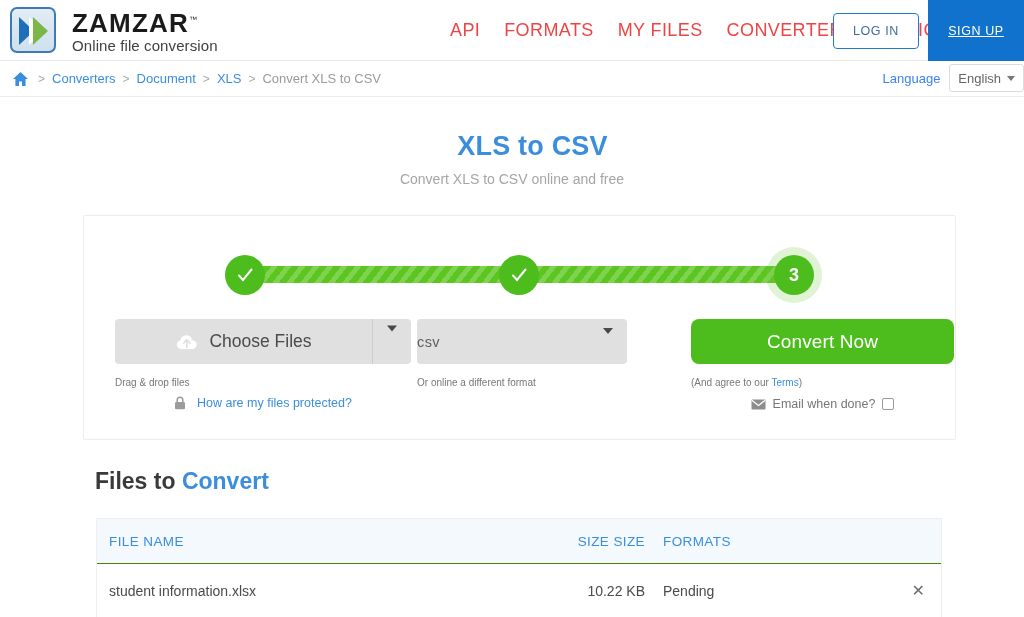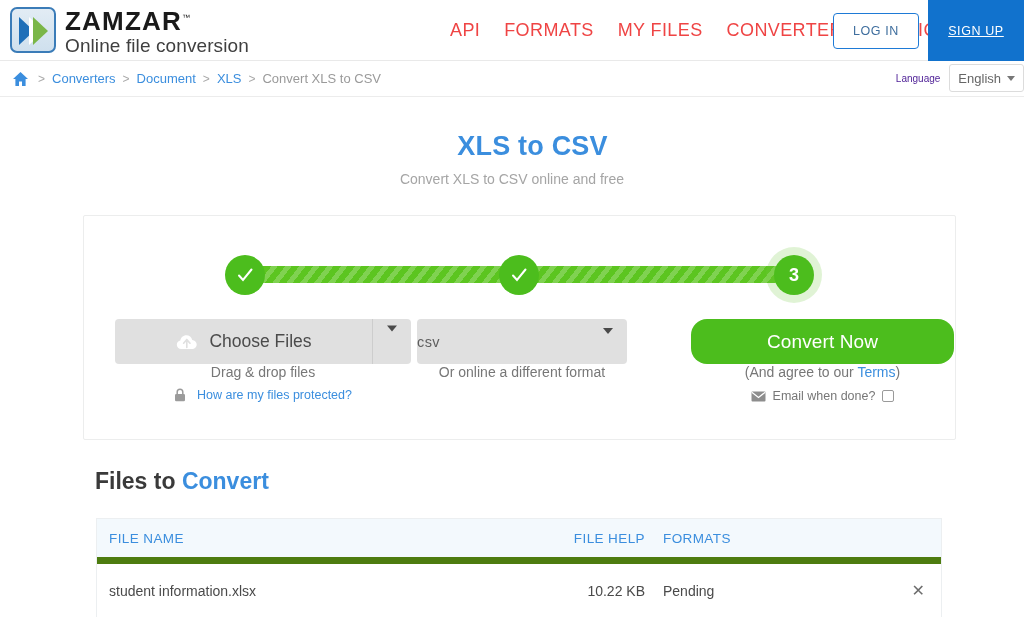--- a/index.html
+++ b/index.html
@@ -18,21 +18,21 @@
     height: 61px;
     background: #ffffff;
     display: flex;
     align-items: center;
     border-bottom: 1px solid #e9e9e9;
   }
   .logo-wrap {
     display: flex;
     align-items: center;
     margin-left: 10px;
-    gap: 9px;
+    gap: 16px;
   }
   .logo-mark {
     width: 46px; height: 46px;
     border: 2px solid #3b7cb8;
     border-radius: 7px;
     background: linear-gradient(180deg,#e2ecf4 0%, #cfe0ee 100%);
     position: relative;
     flex: none;
   }
   .logo-mark svg { position: absolute; top: 5px; left: 5px; }
@@ -45,21 +45,21 @@
     display: block;
     position: relative;
   }
   .logo-tm {
     font-size: 8px;
     vertical-align: super;
     font-weight: normal;
     letter-spacing: 0;
   }
   .logo-sub {
-    font-size: 19px;
+    font-size: 15px;
     color: #3f3f3f;
     display: block;
     margin-top: 2px;
     letter-spacing: .1px;
     text-align: center;
   }
 
   .nav {
     position: absolute;
     left: 450px;
@@ -131,21 +131,21 @@
   .crumb-sep { font-size: 12px; color: #a9a9a9; margin: 0 7px; }
   .home-icon { display: flex; align-items: center; margin-right: 2px; }
 
   .lang-wrap {
     position: absolute;
     right: 0; top: 3px;
     display: flex;
     align-items: center;
     gap: 9px;
   }
-  .lang-label { font-size: 10px; color: #4c1d95; }
+  .lang-label { font-size: 13px; color: #3b82f6; }
   .lang-select {
     border: 1px solid #dcdcdc;
     border-radius: 3px;
     height: 28px;
     min-width: 71px;
     display: flex; align-items: center; justify-content: center;
     gap: 6px;
     font-size: 13px;
     color: #666;
     cursor: pointer;
@@ -271,33 +271,33 @@
   .caret-dark {
     width: 0; height: 0;
     border-left: 5px solid transparent;
     border-right: 5px solid transparent;
     border-top: 6px solid #4a4a4a;
   }
 
   .btn-convert {
     height: 45px;
     background: #4cbd1d;
-    border-radius: 16px;
+    border-radius: 8px;
     color: #fff;
     font-size: 19px;
     display: flex; align-items: center; justify-content: center;
     cursor: pointer;
     letter-spacing: .1px;
   }
 
   .hint {
-    text-align: center;
-    font-size: 14px;
+    text-align: left;
+    font-size: 10px;
     color: #777;
-    margin-top: 0;
+    margin-top: 13px;
   }
   .hint-link {
     text-align: center;
     font-size: 12.5px;
     margin-top: 8px;
     display: flex;
     align-items: center;
     justify-content: center;
     gap: 11px;
   }
@@ -337,21 +337,21 @@
     border: 1px solid #eceff1;
   }
   .thead {
     height: 45px;
     background: #f3f9fd;
     display: flex;
     align-items: center;
     color: #3b8ede;
     font-size: 13.5px;
     letter-spacing: .4px;
-    border-bottom: 7px solid #4d7c0f;
+    border-bottom: 1px solid #4d7c0f;
   }
   .trow {
     height: 53px;
     background: #fff;
     display: flex;
     align-items: center;
     color: #4a4a4a;
     font-size: 14px;
   }
   .c-name { width: 472px; padding-left: 12px; }
@@ -501,21 +501,21 @@
     </div>
 
   </div>
 </div>
 
 <div class="files-heading"><span>Files to </span><span class="accent">Convert</span></div>
 
 <div class="table">
   <div class="thead">
     <div class="c-name">FILE NAME</div>
-    <div class="c-size">FILE HELP</div>
+    <div class="c-size">SIZE SIZE</div>
     <div class="c-prog">FORMATS</div>
     <div class="c-act"></div>
   </div>
   <div class="trow">
     <div class="c-name">student information.xlsx</div>
     <div class="c-size">10.22 KB</div>
     <div class="c-prog">Pending</div>
     <div class="c-act">
       <span class="x-btn">✕</span>
     </div>

